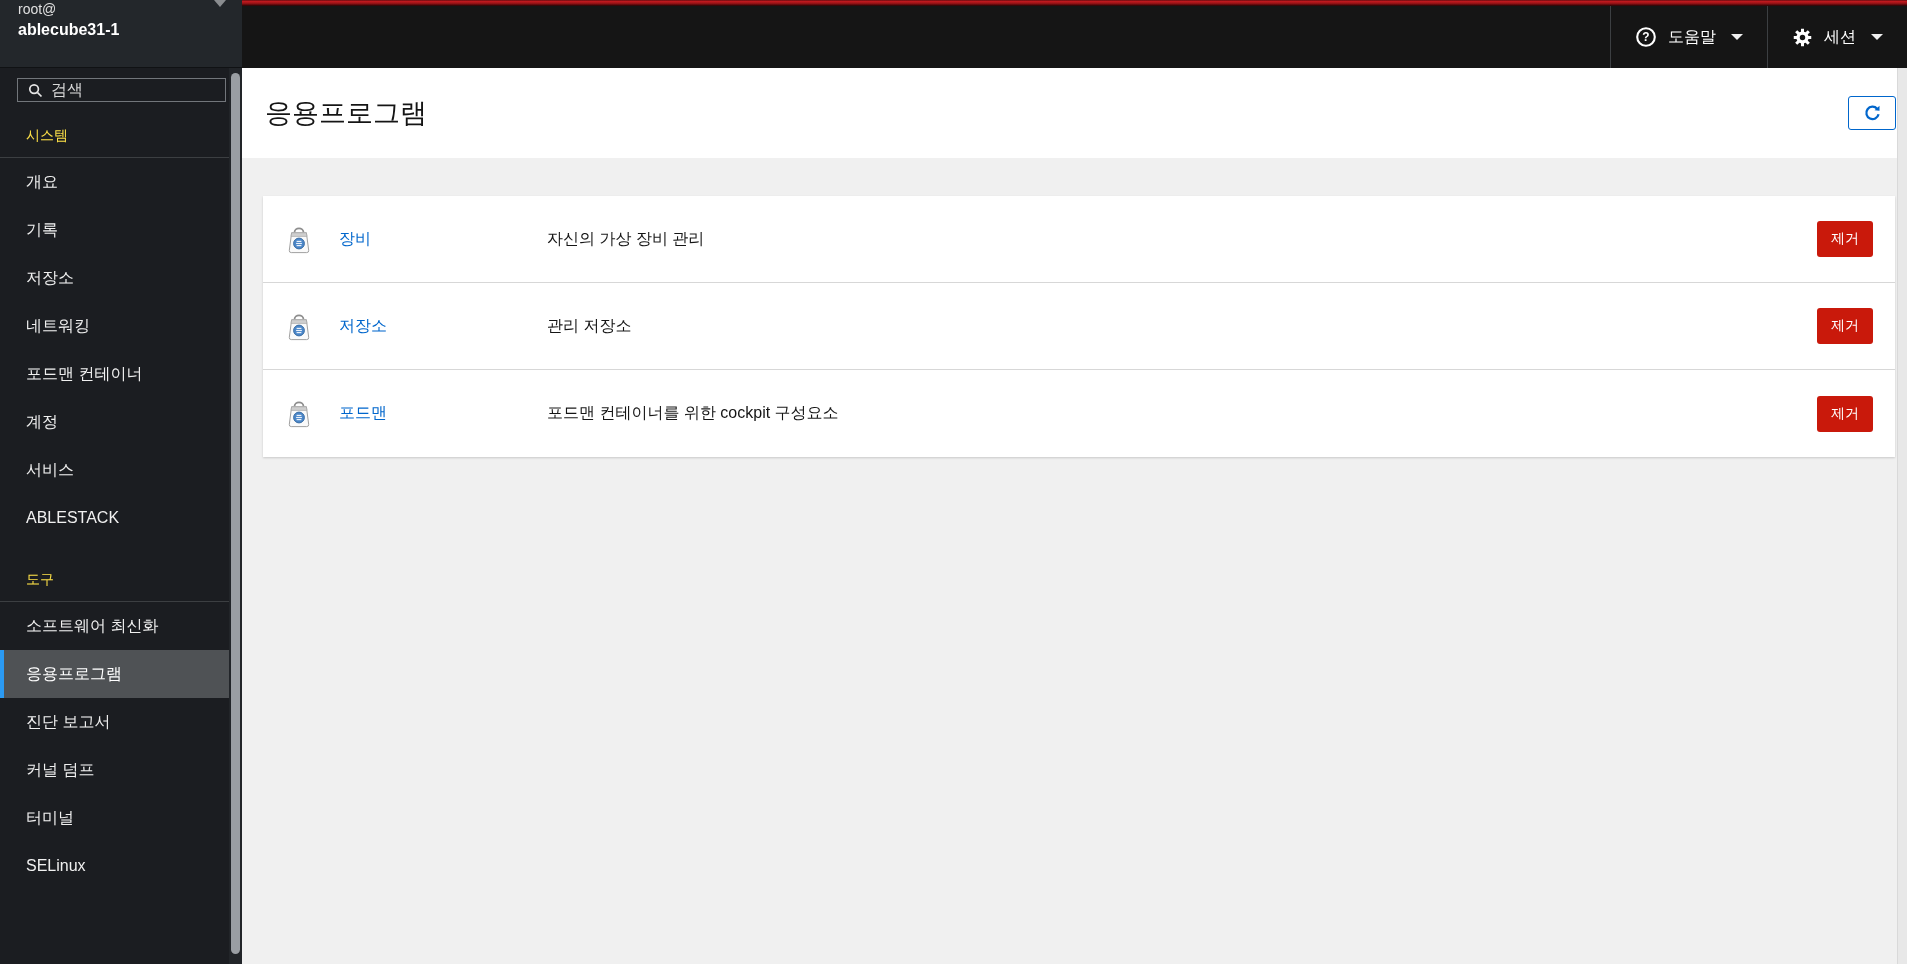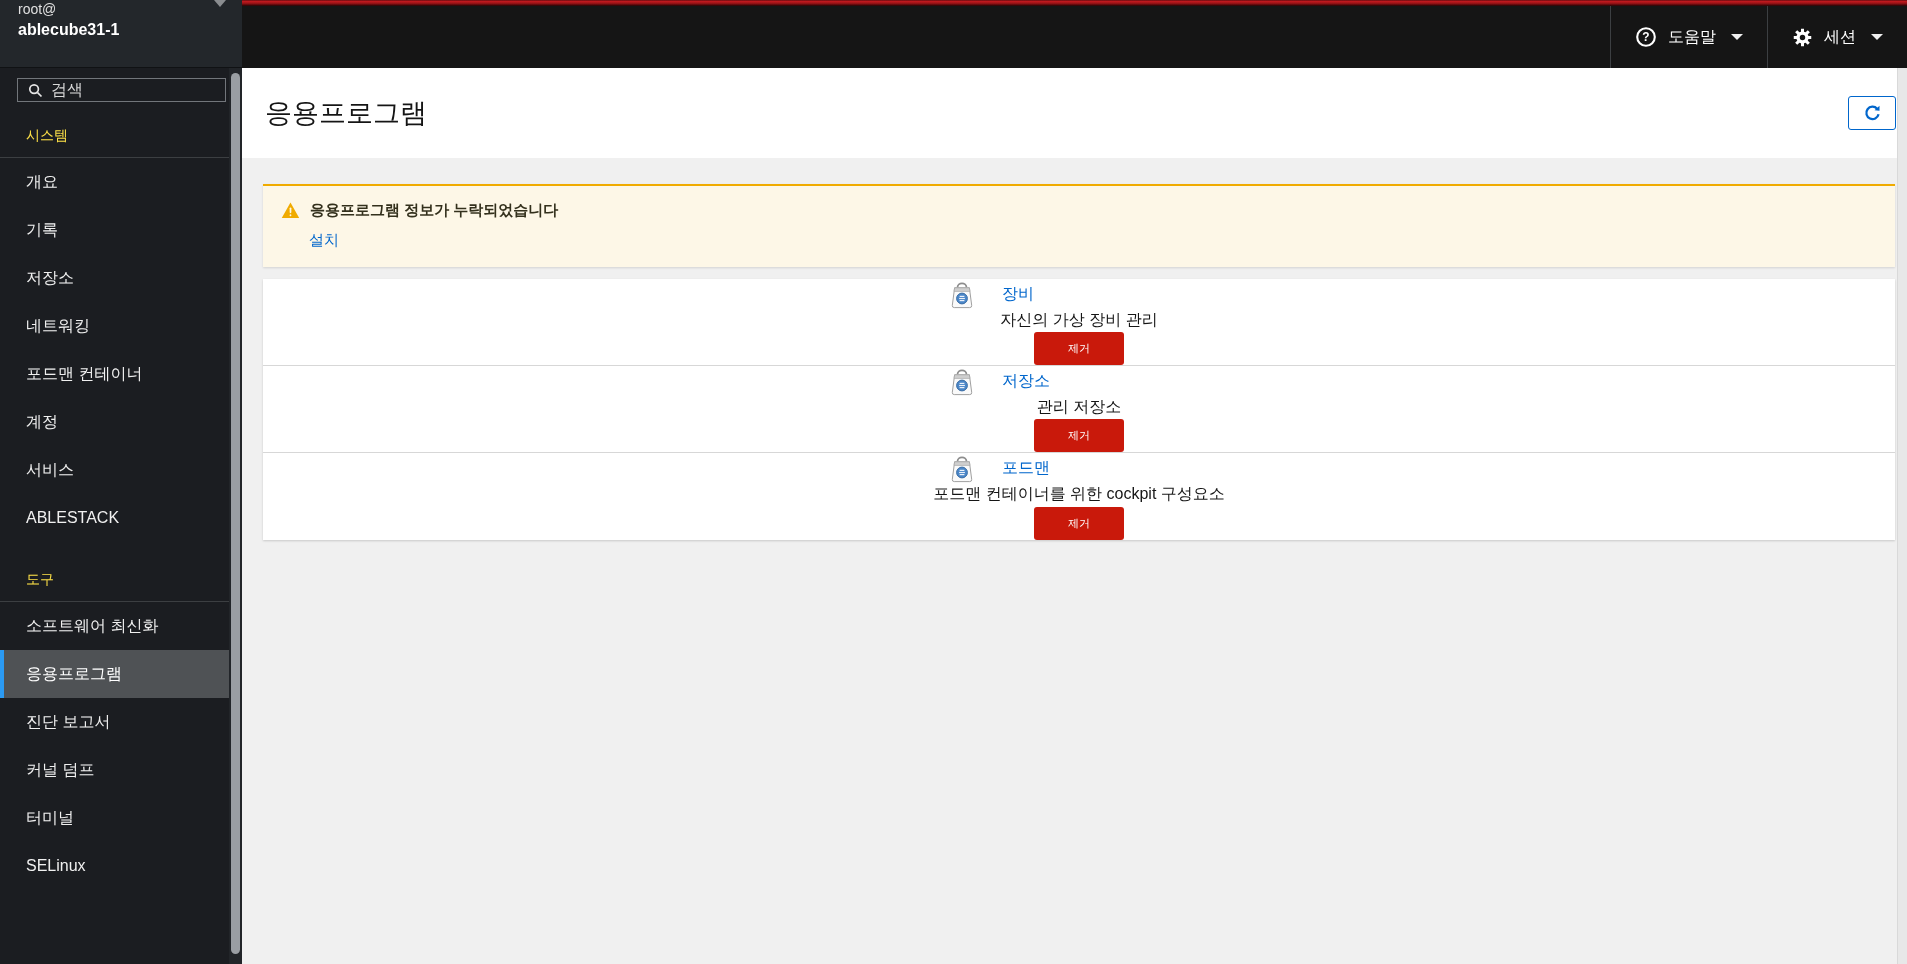--- a/index.html
+++ b/index.html
@@ -58,27 +58,27 @@
 
   .alert { background:#fdf7e7; border-top:2px solid #f0ab00; padding:15px 18px 17px;
     box-shadow:0 1px 2px rgba(3,3,3,.12); }
   .alert-head { display:flex; align-items:center; gap:10px; }
   .alert-title { font-weight:700; font-size:15px; color:#33301c; }
   .alert-action { display:inline-block; margin:11px 0 0 28px; color:#0066cc; font-size:15px;
     text-decoration:none; cursor:pointer; }
 
   .card { margin-top:12px; background:#fff; box-shadow:0 1px 2px rgba(3,3,3,.16); }
   .app-row { display:flex; align-items:center; height:87px; padding:0 22px;
-    border-bottom:1px solid #d7d7d7; background:#fff;flex-direction:column; }
+    border-bottom:1px solid #d7d7d7; background:#fff; }
   .app-row:last-child { border-bottom:none; }
   .row-left { display:flex; align-items:center; gap:26px; width:262px; min-width:262px; }
   .app-link { color:#0066cc; font-size:16px; text-decoration:none; cursor:pointer; }
   .app-desc { flex:1; font-size:16px; color:#151515; }
   .remove-btn { background:#c9190b; color:#fff; border:none; border-radius:3px;
-    font-size:11px; padding:9px 34px; cursor:pointer; font-family:inherit; }
+    font-size:14px; padding:9px 14px; cursor:pointer; font-family:inherit; }
 
   .page-scrollbar { position:absolute; top:68px; right:0; bottom:0; width:10px;
     background:#e8e8e8; border-left:1px solid #d9d9d9; }
 </style>
 </head>
 <body>
 
 <div class="app">
 
   <aside class="sidebar">
@@ -170,31 +170,20 @@
       <button class="refresh-btn">
         <svg width="19" height="19" viewBox="0 0 16 16">
           <path d="M 13.1 8.6 A 5.2 5.2 0 1 1 11.9 4.0" fill="none" stroke="#0066cc" stroke-width="1.9"></path>
           <path d="M 13.9 1.4 L 13.9 5.6 L 9.7 5.2 Z" fill="#0066cc"></path>
         </svg>
       </button>
     </div>
 
     <div class="content">
 
-      <div class="alert">
-        <div class="alert-head">
-          <svg width="19" height="17" viewBox="0 0 24 22">
-            <path d="M12 0.8 L23.3 20.6 H0.7 Z" fill="#f0ab00"></path>
-            <rect x="10.9" y="7.2" width="2.2" height="7.2" rx="1" fill="#fdf7e7"></rect>
-            <rect x="10.9" y="16" width="2.2" height="2.4" rx="1" fill="#fdf7e7"></rect>
-          </svg>
-          <span class="alert-title">응용프로그램 정보가 누락되었습니다</span>
-        </div>
-        <a class="alert-action">설치</a>
-      </div>
 
       <div class="card">
 
         <div class="app-row">
           <div class="row-left">
             <svg width="28" height="31" viewBox="0 0 28 31">
               <path d="M9.5 8.5 c0-5.4 9-5.4 9 0" fill="none" stroke="#8d8d8d" stroke-width="1.8"></path>
               <path d="M6.6 8.8 h14.8 l2.3 17.6 a2 2 0 0 1 -2 2.2 h-15.4 a2 2 0 0 1 -2 -2.2 z" fill="#fafafa" stroke="#a0a0a0"></path>
               <path d="M6.6 8.8 h14.8 l0.5 3.6 h-15.8 z" fill="#cfcfcf" stroke="#a0a0a0" stroke-width="0.6"></path>
               <circle cx="14" cy="19.5" r="5.4" fill="#4a86c8" stroke="#3b6ea5"></circle>

